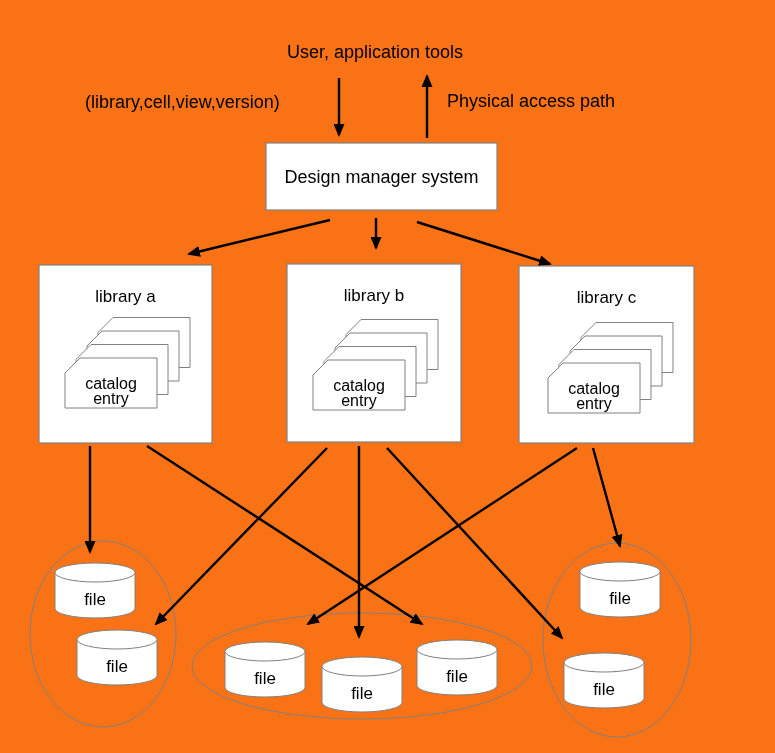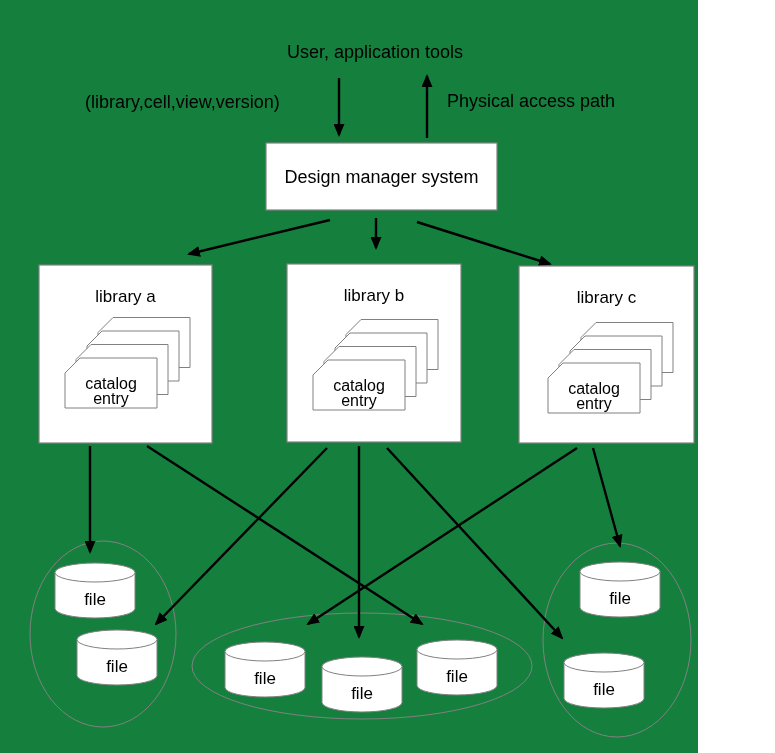--- a/index.html
+++ b/index.html
@@ -2,23 +2,23 @@
 <html><head>
 <meta charset="utf-8">
 <style>
   html, body {
     margin: 0;
     padding: 0;
     background: #ffffff;
   }
   .page {
     position: relative;
-    width: 698px;
+    width: 775px;
     height: 753px;
-    background: #15803d;
+    background: #f97316;
     overflow: hidden;
   }
   svg text {
     font-family: "Liberation Sans", sans-serif;
     fill: #000000;
   }
   .lbl-top   { font-size: 18px; }
   .lbl-box   { font-size: 18px; }
   .lbl-lib   { font-size: 17px; }
   .lbl-card  { font-size: 16px; }

